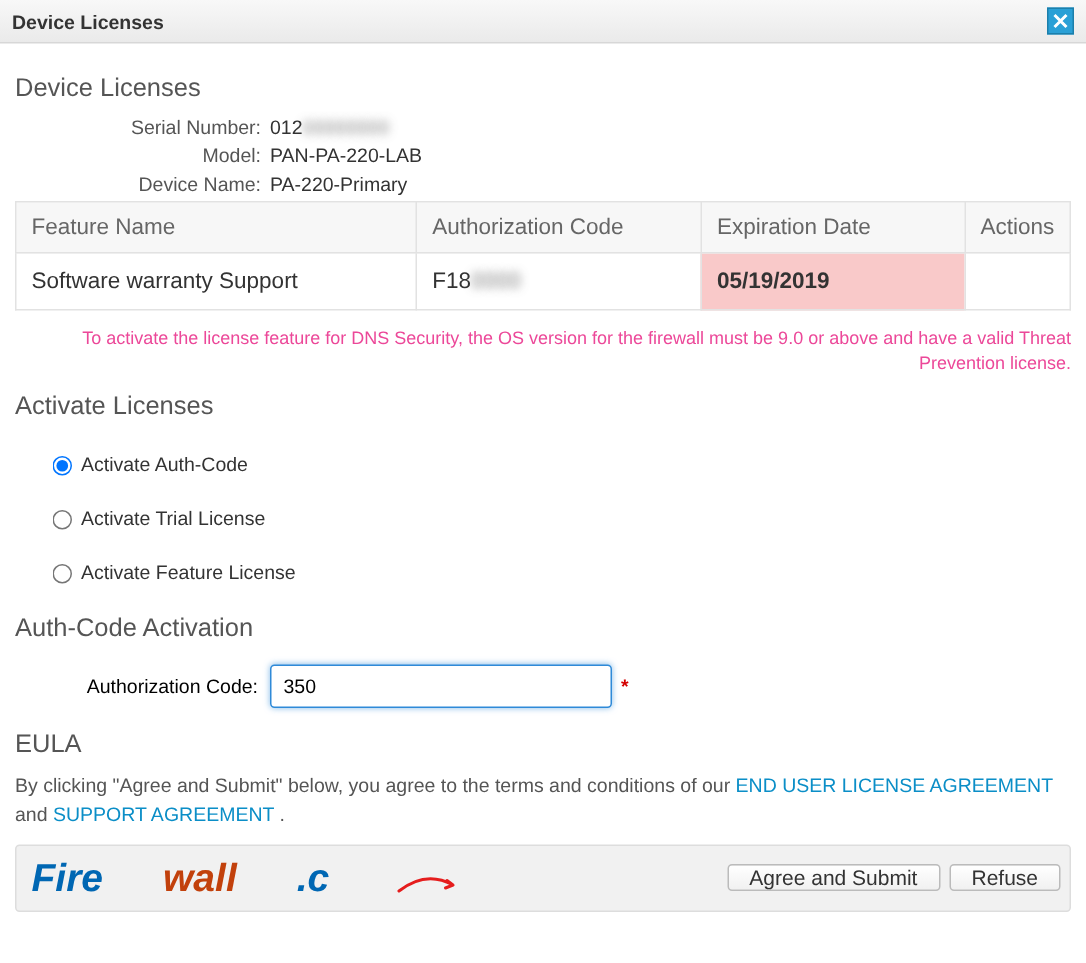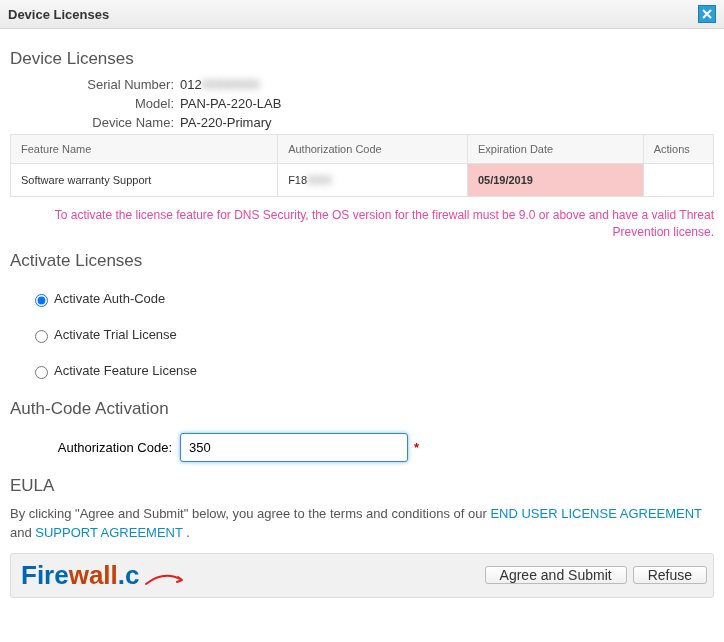--- a/index.html
+++ b/index.html
@@ -60,21 +60,21 @@
   .info-value {
     color: #333;
   }
   .blur {
     color: transparent;
     text-shadow: 0 0 6px rgba(80,80,80,0.7);
   }
   table.lic-table {
     width: 100%;
     border-collapse: collapse;
-    font-size: 11px;
+    font-size: 15px;
   }
   table.lic-table th {
     text-align: left;
     font-weight: normal;
     color: #666;
     background: #f7f7f7;
     border: 1px solid #e2e2e2;
     padding: 8px 10px;
   }
   table.lic-table td {
@@ -91,21 +91,21 @@
     font-size: 12px;
     margin: 10px 0 6px 0;
     line-height: 1.4;
     text-align: right;
   }
   .radio-group {
     margin-left: 20px;
   }
   .radio-row {
     display: flex;
-    align-items: center;
+    align-items: flex-end;
     margin: 20px 0;
     font-size: 13px;
     color: #333;
   }
   .radio-row input { margin-right: 6px; }
   .form-row {
     display: flex;
     align-items: center;
     margin: 14px 0;
   }
@@ -141,21 +141,23 @@
     align-items: center;
     justify-content: space-between;
     background: #f1f1f1;
     border: 1px solid #ddd;
     border-radius: 3px;
     padding: 6px 6px 6px 10px;
   }
   .logo-wrap {
     display: flex;
     align-items: baseline;
-    font-weight: bold;
+    font-style: italic;
+    font-weight: bold;
+    gap: 40px;
   }
   .logo-fire { color: #0067b3; font-size: 26px; }
   .logo-wall { color: #c2410c; font-size: 26px; }
   .logo-cx   { color: #0067b3; font-size: 26px; }
   .logo-swoosh {
     display:inline-block;
     width: 46px;
     height: 12px;
     margin-left: 4px;
     position: relative;

